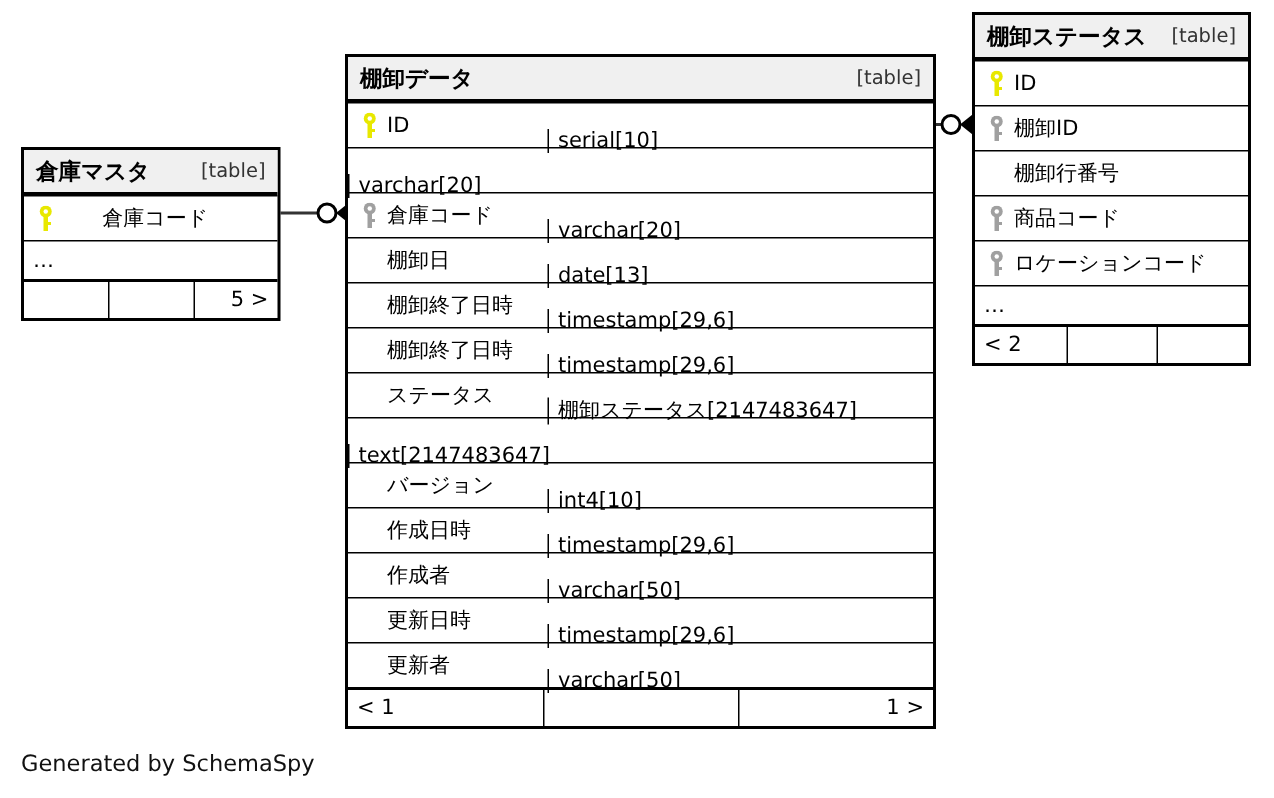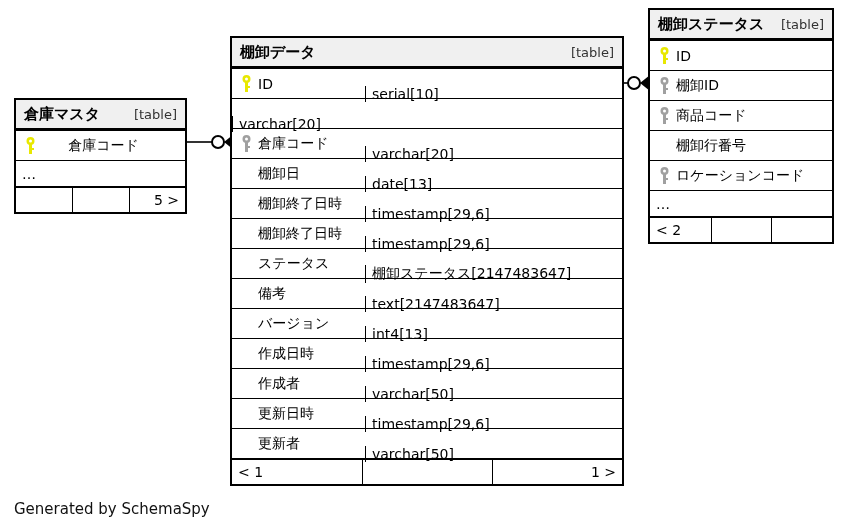--- a/index.html
+++ b/index.html
@@ -279,32 +279,28 @@
       <div class="cell-type">timestamp[29,6]</div>
     </div>
     <div class="er-row">
       <div class="cell-name">
         <span class="keyslot"></span>
         <span>ステータス</span>
       </div>
       <div class="cell-type">棚卸ステータス[2147483647]</div>
     </div>
     <div class="er-row">
-      <div class="cell-name">
-        <span class="keyslot"></span>
-        <span>備考</span>
-      </div>
       <div class="cell-type">text[2147483647]</div>
     </div>
     <div class="er-row">
       <div class="cell-name">
         <span class="keyslot"></span>
         <span>バージョン</span>
       </div>
-      <div class="cell-type">int4[13]</div>
+      <div class="cell-type">int4[10]</div>
     </div>
     <div class="er-row">
       <div class="cell-name">
         <span class="keyslot"></span>
         <span>作成日時</span>
       </div>
       <div class="cell-type">timestamp[29,6]</div>
     </div>
     <div class="er-row">
       <div class="cell-name">
@@ -364,36 +360,36 @@
             <rect x="4" y="6" width="3" height="11" fill="#a0a0a0"></rect>
             <rect x="7" y="11" width="2" height="2" fill="#a0a0a0"></rect>
           </svg>
         </span>
         <span>棚卸ID</span>
       </div>
     </div>
 
     <div class="er-row">
       <div class="cell-name">
+        <span class="keyslot"></span>
+        <span>棚卸行番号</span>
+      </div>
+    </div>
+
+    <div class="er-row">
+      <div class="cell-name">
         <span class="keyslot">
           <svg class="key-svg" width="11" height="18" viewBox="0 0 11 18">
             <circle cx="5.5" cy="4" r="4" fill="#a0a0a0"></circle>
             <circle cx="5.5" cy="4" r="1.5" fill="#ffffff"></circle>
             <rect x="4" y="6" width="3" height="11" fill="#a0a0a0"></rect>
             <rect x="7" y="11" width="2" height="2" fill="#a0a0a0"></rect>
           </svg>
         </span>
         <span>商品コード</span>
-      </div>
-    </div>
-
-    <div class="er-row">
-      <div class="cell-name">
-        <span class="keyslot"></span>
-        <span>棚卸行番号</span>
       </div>
     </div>
 
     <div class="er-row">
       <div class="cell-name">
         <span class="keyslot">
           <svg class="key-svg" width="11" height="18" viewBox="0 0 11 18">
             <circle cx="5.5" cy="4" r="4" fill="#a0a0a0"></circle>
             <circle cx="5.5" cy="4" r="1.5" fill="#ffffff"></circle>
             <rect x="4" y="6" width="3" height="11" fill="#a0a0a0"></rect>

